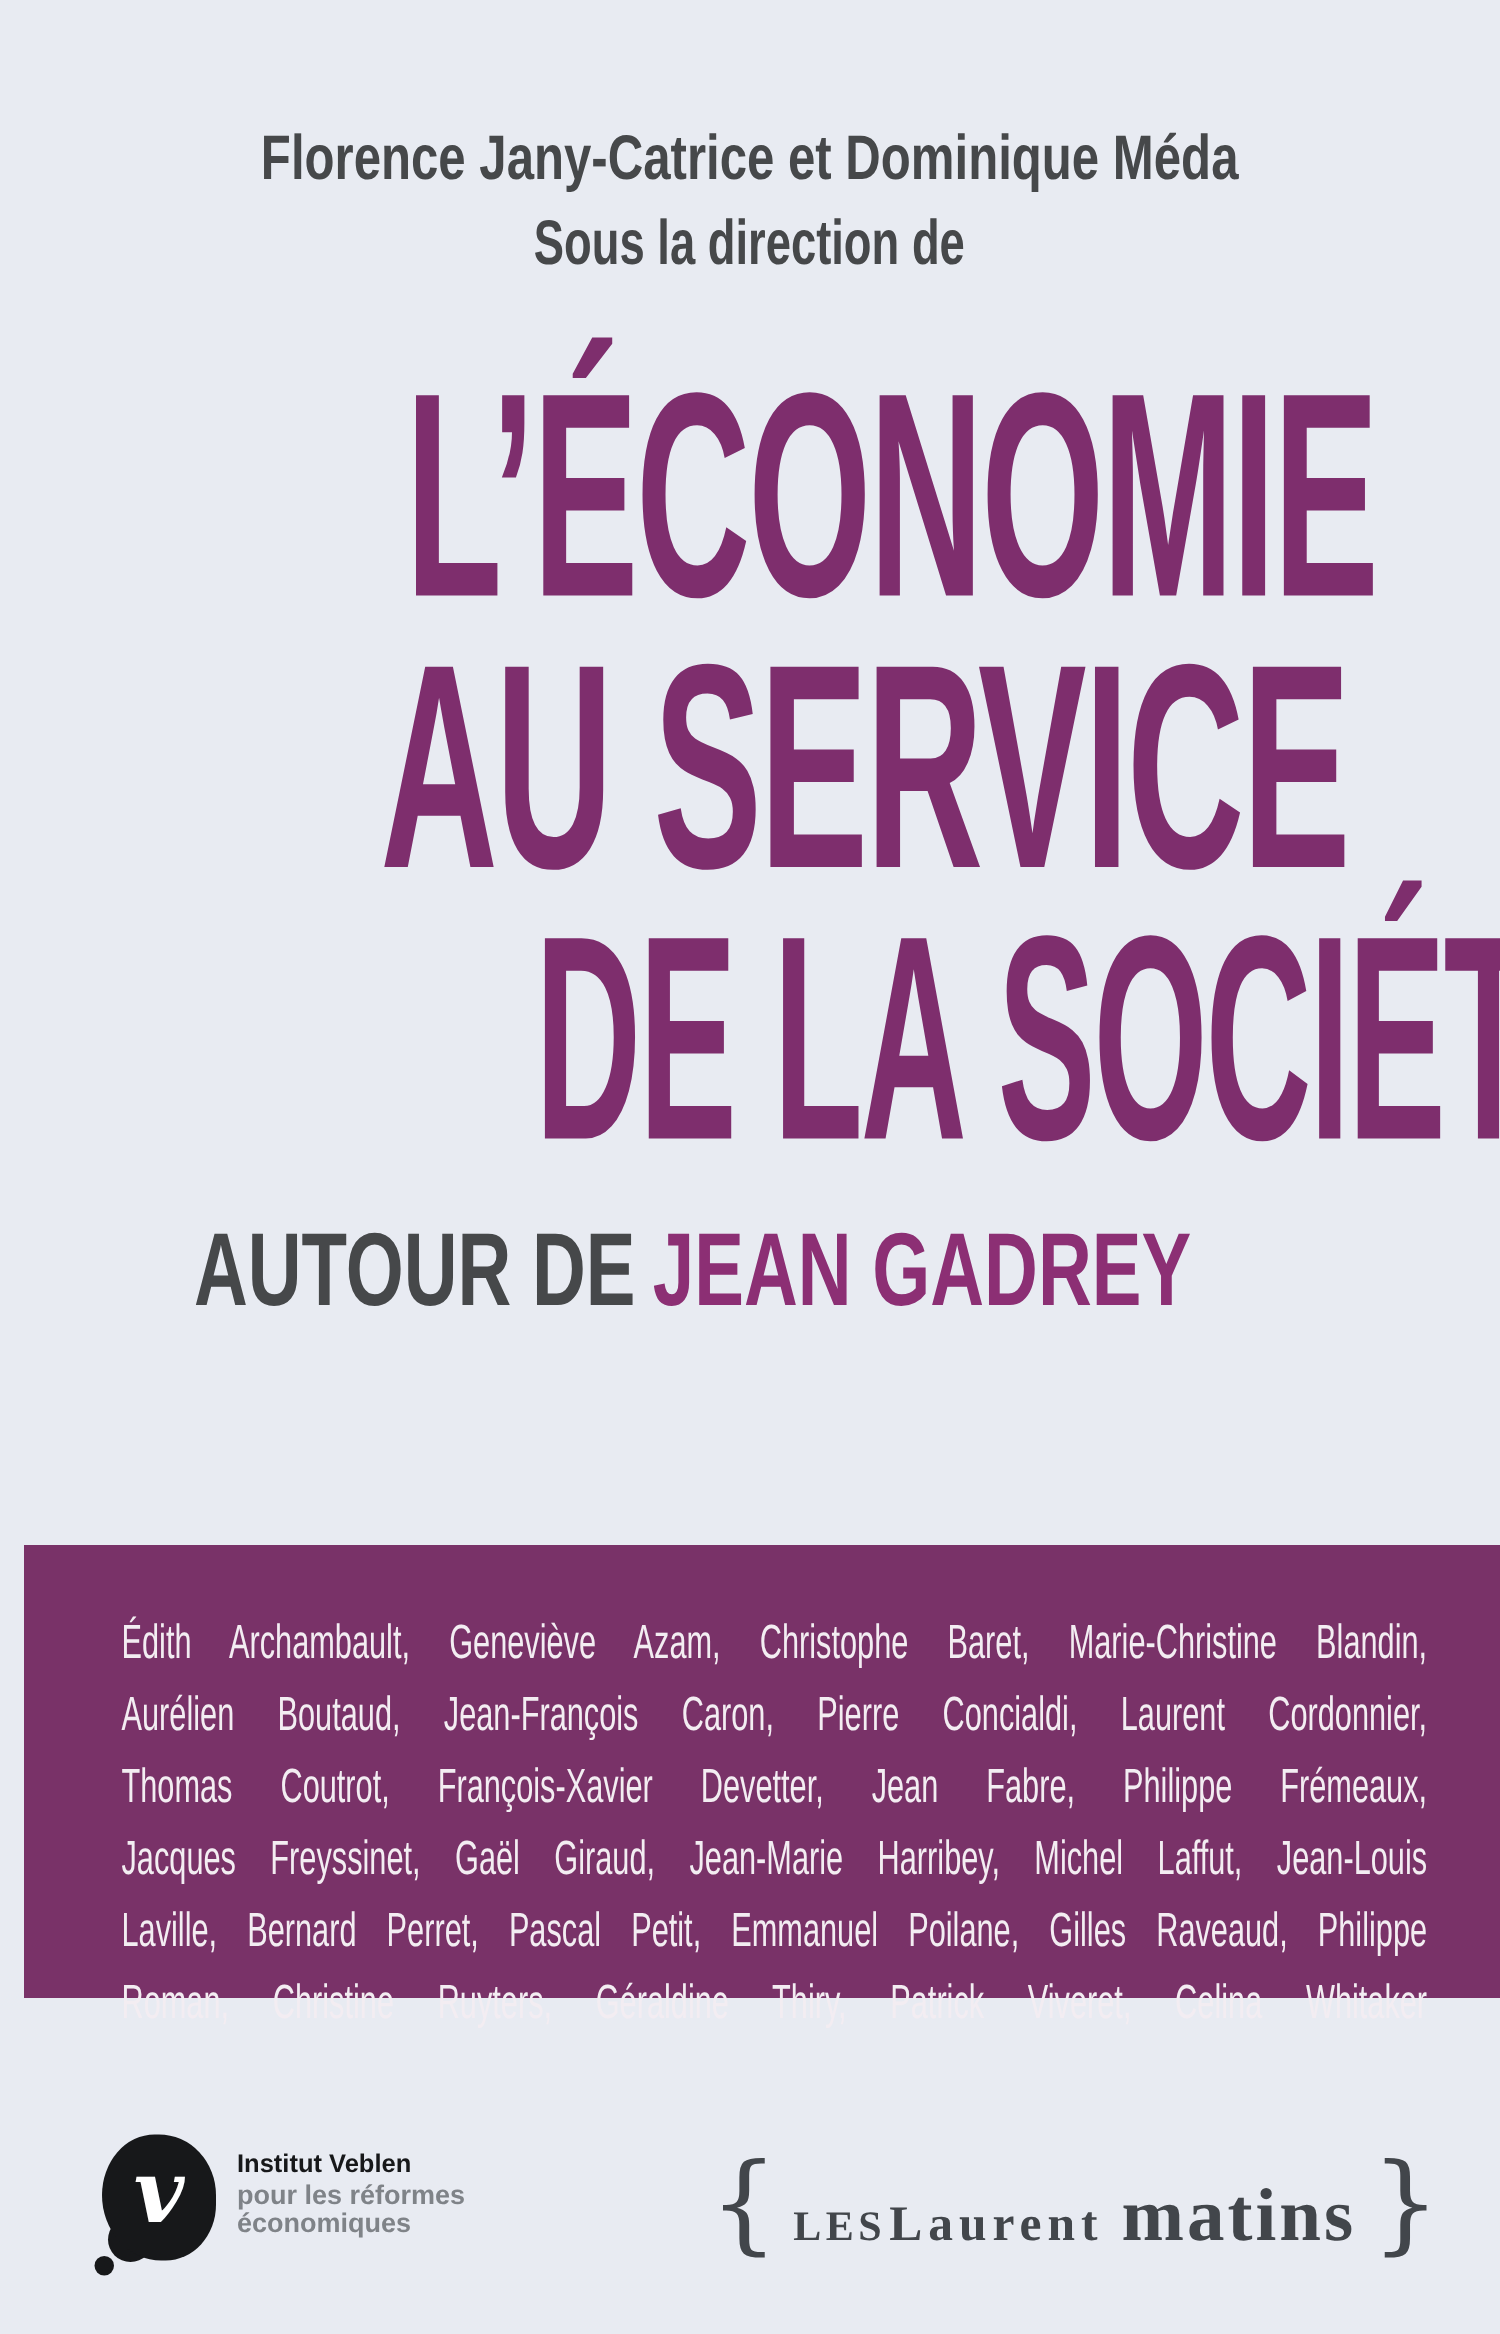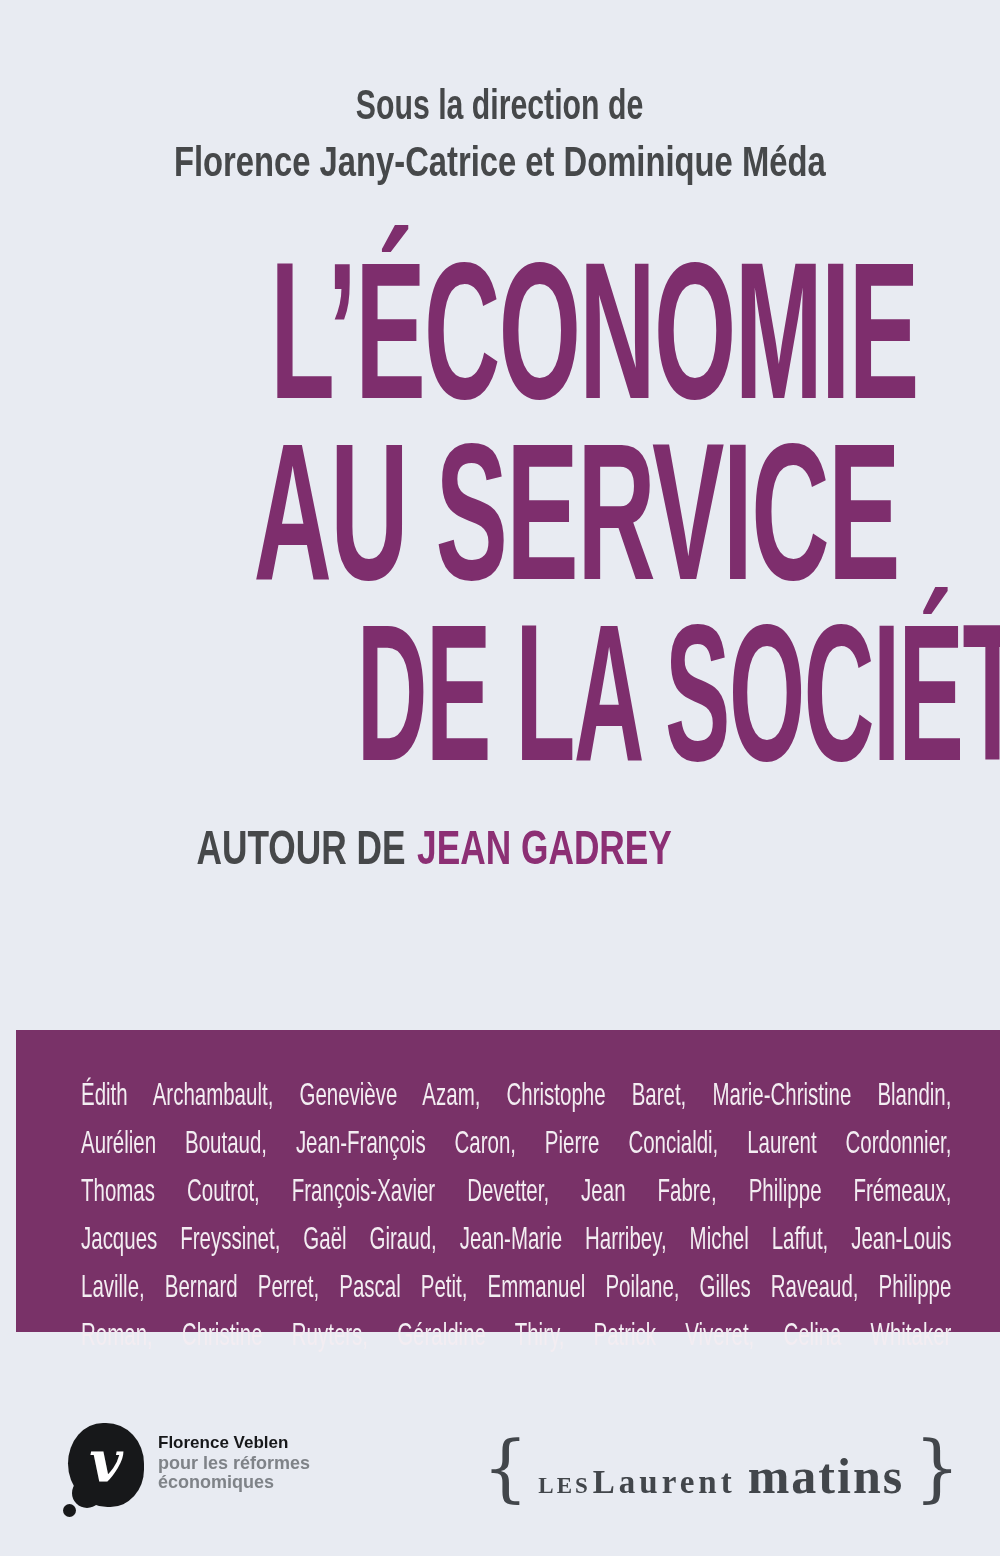--- a/index.html
+++ b/index.html
@@ -41,21 +41,21 @@
     letter-spacing:-3px;
   }
   .title .cond{display:inline-block;white-space:nowrap;}
   .t1{transform:scaleX(0.545);}
   .t2{transform:scaleX(0.560);}
   .t3{transform:scaleX(0.505);}
 
   
   .subtitle{
     position:absolute;top:812px;left:0;width:868px;
-    text-align:center;font-weight:700;font-size:49px;line-height:70px;
+    text-align:center;font-weight:700;font-size:69px;line-height:70px;
     color:var(--dark-gray);letter-spacing:0px;
   }
   .subtitle .cond{display:inline-block;white-space:nowrap;transform:scaleX(0.72);}
   .subtitle .name{color:var(--accent-name-purple);margin-left:16px;}
 
   
   .band{
     position:absolute;top:998px;left:16px;width:1000px;height:302px;
     background:var(--band-purple);
     margin-top:32px;
@@ -98,35 +98,35 @@
     color:var(--logo-gray);font-weight:700;font-size:18px;line-height:19px;
   }
 
   .matins{
     position:absolute;left:520px;top:1432px;width:440px;height:86px;
     display:flex;align-items:baseline;justify-content:flex-end;
     color:var(--matins-gray);
     font-family:"Liberation Serif", serif;
   }
   .matins .brace{font-family:"DejaVu Serif", serif;font-size:72px;font-weight:400;line-height:1;}
-  .matins .les{font-size:23px;font-weight:700;letter-spacing:3px;margin-left:10px;text-transform:uppercase;}
+  .matins .les{font-size:28px;font-weight:700;letter-spacing:3px;margin-left:10px;text-transform:uppercase;}
   .matins .petits{font-size:33px;font-weight:700;letter-spacing:4px;margin-left:2px;}
   .matins .matins-word{font-size:50px;font-weight:700;letter-spacing:2px;margin-left:12px;margin-right:10px;}
 </style>
 </head>
 <body>
 
 <div class="cover">
 
   <div class="direction">
     <div>
-      <span class="cond d1">Sous la direction de</span>
+      <span class="cond d2">Florence Jany-Catrice et Dominique Méda</span>
     </div>
     <div>
-      <span class="cond d2">Florence Jany-Catrice et Dominique Méda</span>
+      <span class="cond d1">Sous la direction de</span>
     </div>
   </div>
 
   <div class="title">
     <div>
       <span class="cond t1">L’ÉCONOMIE</span>
     </div>
     <div>
       <span class="cond t2">AU SERVICE</span>
     </div>
@@ -150,21 +150,21 @@
     </div>
   </div>
 
   <div class="veblen">
     <div class="veblen-dot"></div>
     <div class="veblen-bubble"></div>
     <div class="veblen-blob">
       <span class="vletter">v</span>
     </div>
     <div class="veblen-text">
-      <div class="veblen-name">Florence Veblen</div>
+      <div class="veblen-name">Institut Veblen</div>
       <div class="veblen-tagline">pour les réformes</div>
       <div class="veblen-tagline">économiques</div>
     </div>
   </div>
 
   <div class="matins">
     <span class="brace">{</span>
     <span class="les">les</span>
     <span class="petits">Laurent</span>
     <span class="matins-word">matins</span>

